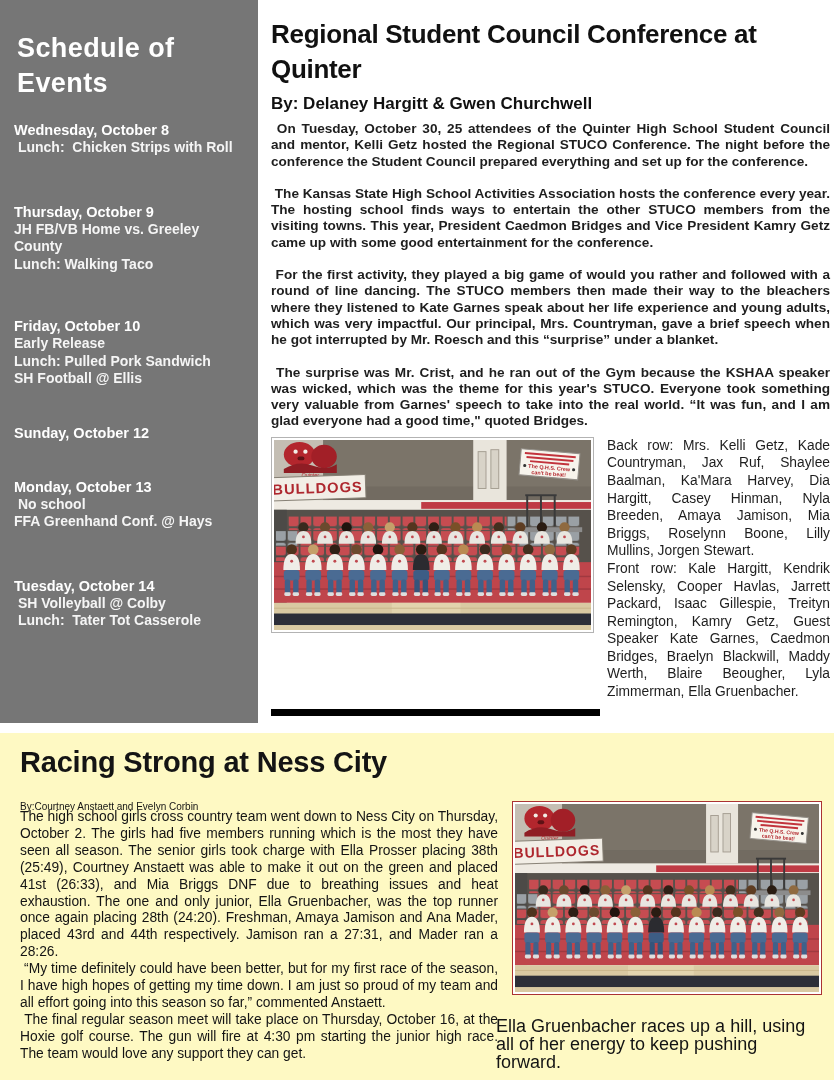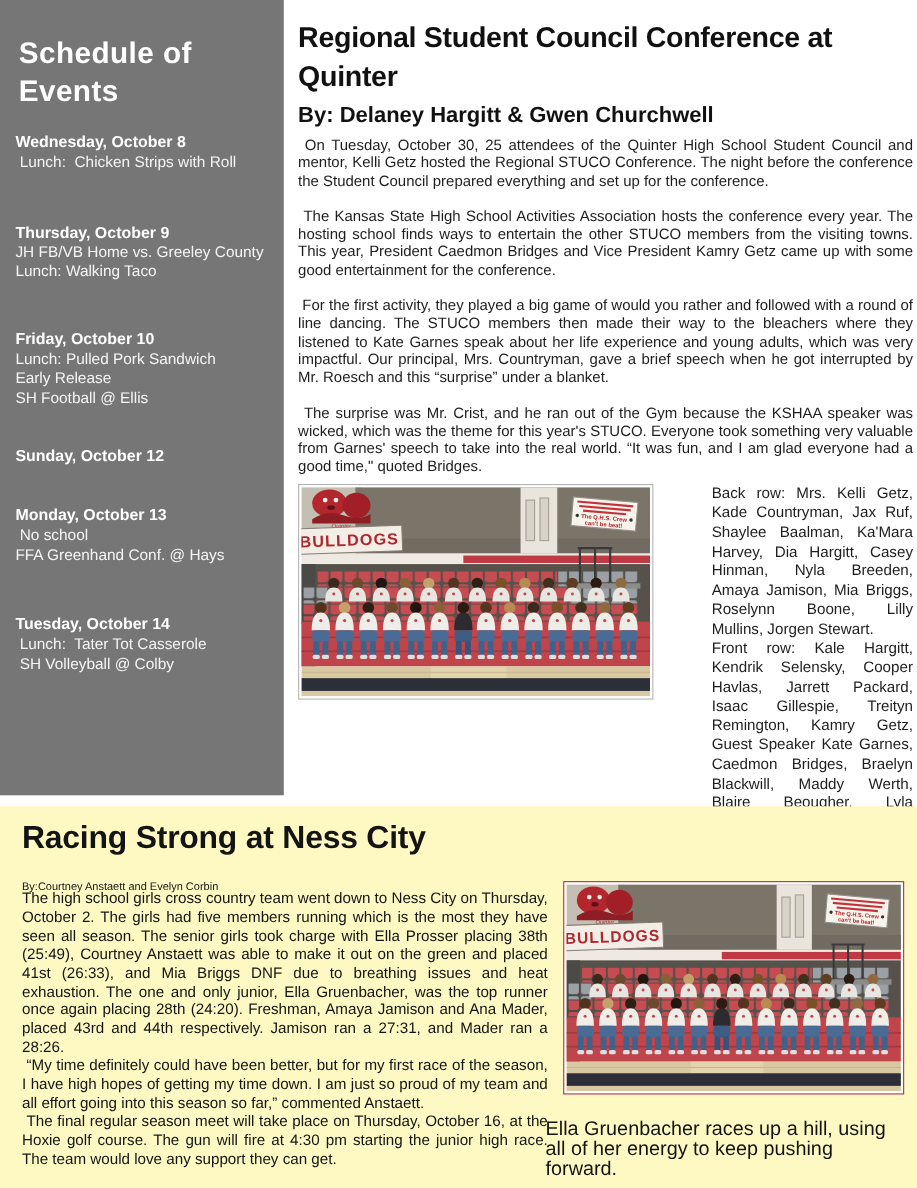--- a/index.html
+++ b/index.html
@@ -14,38 +14,38 @@
     position:absolute; left:0; top:0; width:258px; height:723px;
     background:#767676; color:#ffffff; padding:0 13px 0 14px;
   }
   .sb-title {
     padding-top:31px; font-size:27px; line-height:35px; font-weight:700;
     letter-spacing:.4px; padding-left:3px;
   }
   .sb-events { margin-top:20px; }
   .ev { margin-bottom:0; }
   .ev-h { font-size:14.5px; line-height:18px; font-weight:700; white-space:pre-wrap; }
-  .ev-l { font-size:14px; line-height:17.5px; font-weight:400; color:#f5f5f5; white-space:pre-wrap; }
+  .ev-l { font-size:14px; line-height:17.5px; font-weight:700; color:#f5f5f5; white-space:pre-wrap; }
   .ev-l.justify { text-align:justify; }
   .ev:nth-child(1){ margin-bottom:46px; }
   .ev:nth-child(2){ margin-bottom:44px; }
   .ev:nth-child(3){ margin-bottom:36px; }
   .ev:nth-child(4){ margin-bottom:36px; }
   .ev:nth-child(5){ margin-bottom:46px; }
   .ev:nth-child(6){ margin-bottom:16px; }
 
   
   .main { position:absolute; left:262px; top:0; width:576px; height:733px; padding:0 8px 0 9px; }
   .a-title { margin-top:17px; font-size:26px; line-height:35px; font-weight:700; letter-spacing:-.3px; color:#111; }
-  .a-byline { margin-top:7px; font-size:20px; font-weight:700; color:#111; }
-  .a-body { margin-top:7px; }
+  .a-byline { margin-top:7px; font-size:17px; font-weight:700; color:#111; }
+  .a-body { margin-top:7px;font-weight:bold; }
   .a-body p { font-size:13.6px; line-height:16.3px; text-align:justify; white-space:pre-wrap; color:#1e1e1e; }
   .a-body p + p { margin-top:16px; }
 
-  .media-row { display:flex; margin-top:7px;gap:40px; }
+  .media-row { display:flex; margin-top:7px; }
   .photo-frame {
     flex:none; width:323px; height:196px;
     background:#fff; border:1px solid #b3b3b3; padding:2px;
   }
   .photo-frame svg { width:100%; height:100%; display:block; }
   .photo-caption { flex:1; margin-left:13px; }
   .photo-caption p { font-size:13.8px; line-height:17.6px; text-align:justify; color:#1e1e1e; }
   .divider { width:329px; height:7px; background:#000; margin-top:8px; }
 
   
@@ -210,36 +210,36 @@
       <div class="ev-h">Wednesday, October 8</div>
       <div class="ev-l"> Lunch:  Chicken Strips with Roll</div>
     </div>
     <div class="ev">
       <div class="ev-h">Thursday, October 9</div>
       <div class="ev-l">JH FB/VB Home vs. Greeley County</div>
       <div class="ev-l">Lunch: Walking Taco</div>
     </div>
     <div class="ev">
       <div class="ev-h">Friday, October 10</div>
+      <div class="ev-l">Early Release</div>
       <div class="ev-l">Lunch: Pulled Pork Sandwich</div>
-      <div class="ev-l">Early Release</div>
       <div class="ev-l">SH Football @ Ellis</div>
     </div>
     <div class="ev">
       <div class="ev-h">Sunday, October 12</div>
     </div>
     <div class="ev">
       <div class="ev-h">Monday, October 13</div>
       <div class="ev-l"> No school</div>
       <div class="ev-l">FFA Greenhand Conf. @ Hays</div>
     </div>
     <div class="ev">
       <div class="ev-h">Tuesday, October 14</div>
+      <div class="ev-l"> SH Volleyball @ Colby</div>
       <div class="ev-l"> Lunch:  Tater Tot Casserole</div>
-      <div class="ev-l"> SH Volleyball @ Colby</div>
     </div>
   </div>
 </aside>
 
 <main class="main">
   <h1 class="a-title">Regional Student Council Conference at Quinter</h1>
   <div class="a-byline">By: Delaney Hargitt &amp; Gwen Churchwell</div>
   <div class="a-body">
     <p> On Tuesday, October 30, 25 attendees of the Quinter High School Student Council and mentor, Kelli Getz hosted the Regional STUCO Conference. The night before the conference the Student Council prepared everything and set up for the conference.</p>
     <p> The Kansas State High School Activities Association hosts the conference every year. The hosting school finds ways to entertain the other STUCO members from the visiting towns. This year, President Caedmon Bridges and Vice President Kamry Getz came up with some good entertainment for the conference.</p>

